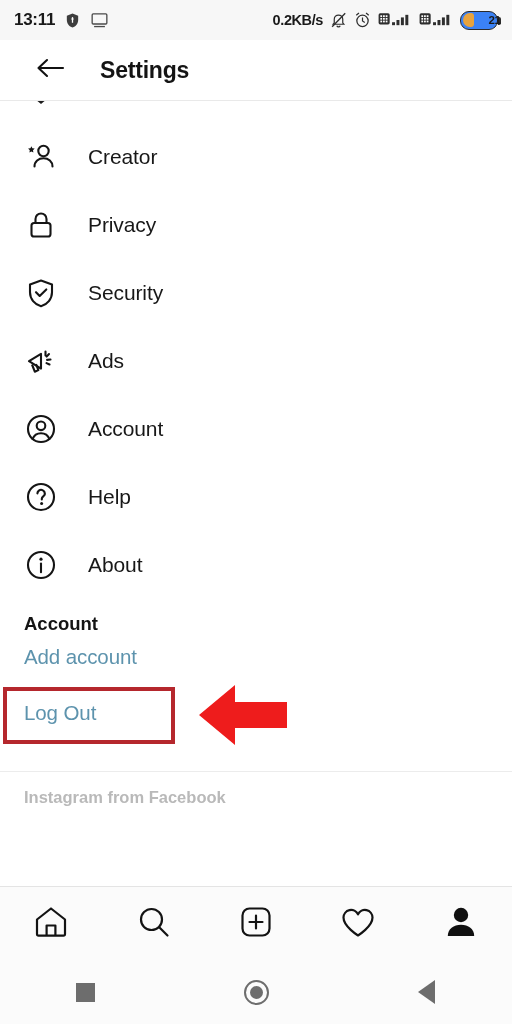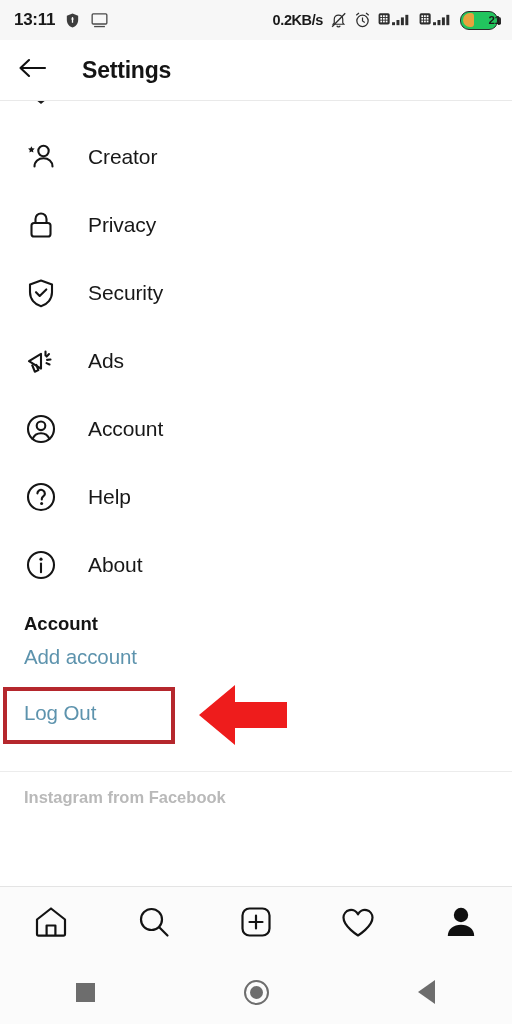--- a/index.html
+++ b/index.html
@@ -27,21 +27,21 @@
   .sb-left { display:flex; align-items:center; gap:9px; }
   .sb-time { font-size:17px; font-weight:bold; color:#1a1a1a; letter-spacing:-0.3px; }
   .sb-right { margin-left:auto; display:flex; align-items:center; gap:7px; }
   .sb-net { font-size:14.5px; font-weight:bold; color:#1a1a1a; letter-spacing:-0.4px; }
   .sb-ico { display:flex; align-items:center; }
   .battery {
     display:flex; align-items:center; justify-content:center;
     width:38px; height:19px;
     border:1.8px solid #2b2b2b; border-radius:9px;
     position:relative;
-    background:#22c55e;
+    background:#3b82f6;
     padding-left:31px;
   }
   .battery::after {
     content:""; position:absolute; right:-4px; top:5px;
     width:3px; height:8px; background:#2b2b2b; border-radius:0 2px 2px 0;
   }
   .battery .fill {
     position:absolute; left:1.5px; top:1.5px; bottom:1.5px;
     width:11px; background:#e8a33d; border-radius:7px 3px 3px 7px;
   }
@@ -49,21 +49,21 @@
     position:relative; z-index:2;
     font-size:11.5px; font-weight:bold; color:#1a1a1a;
     letter-spacing:-0.4px;
   }
 
   
   .header {
     height:61px;
     background:#ffffff;
     display:flex; align-items:center;
-    padding:0 14px;
+    padding:0 32px;
     border-bottom:1px solid #e9e9e9;
     flex:0 0 auto;
   }
   .back-btn {
     width:36px; height:36px;
     display:flex; align-items:center; justify-content:center;
     cursor:pointer;
   }
   .header-title {
     font-size:23px; font-weight:bold; color:#141414;

